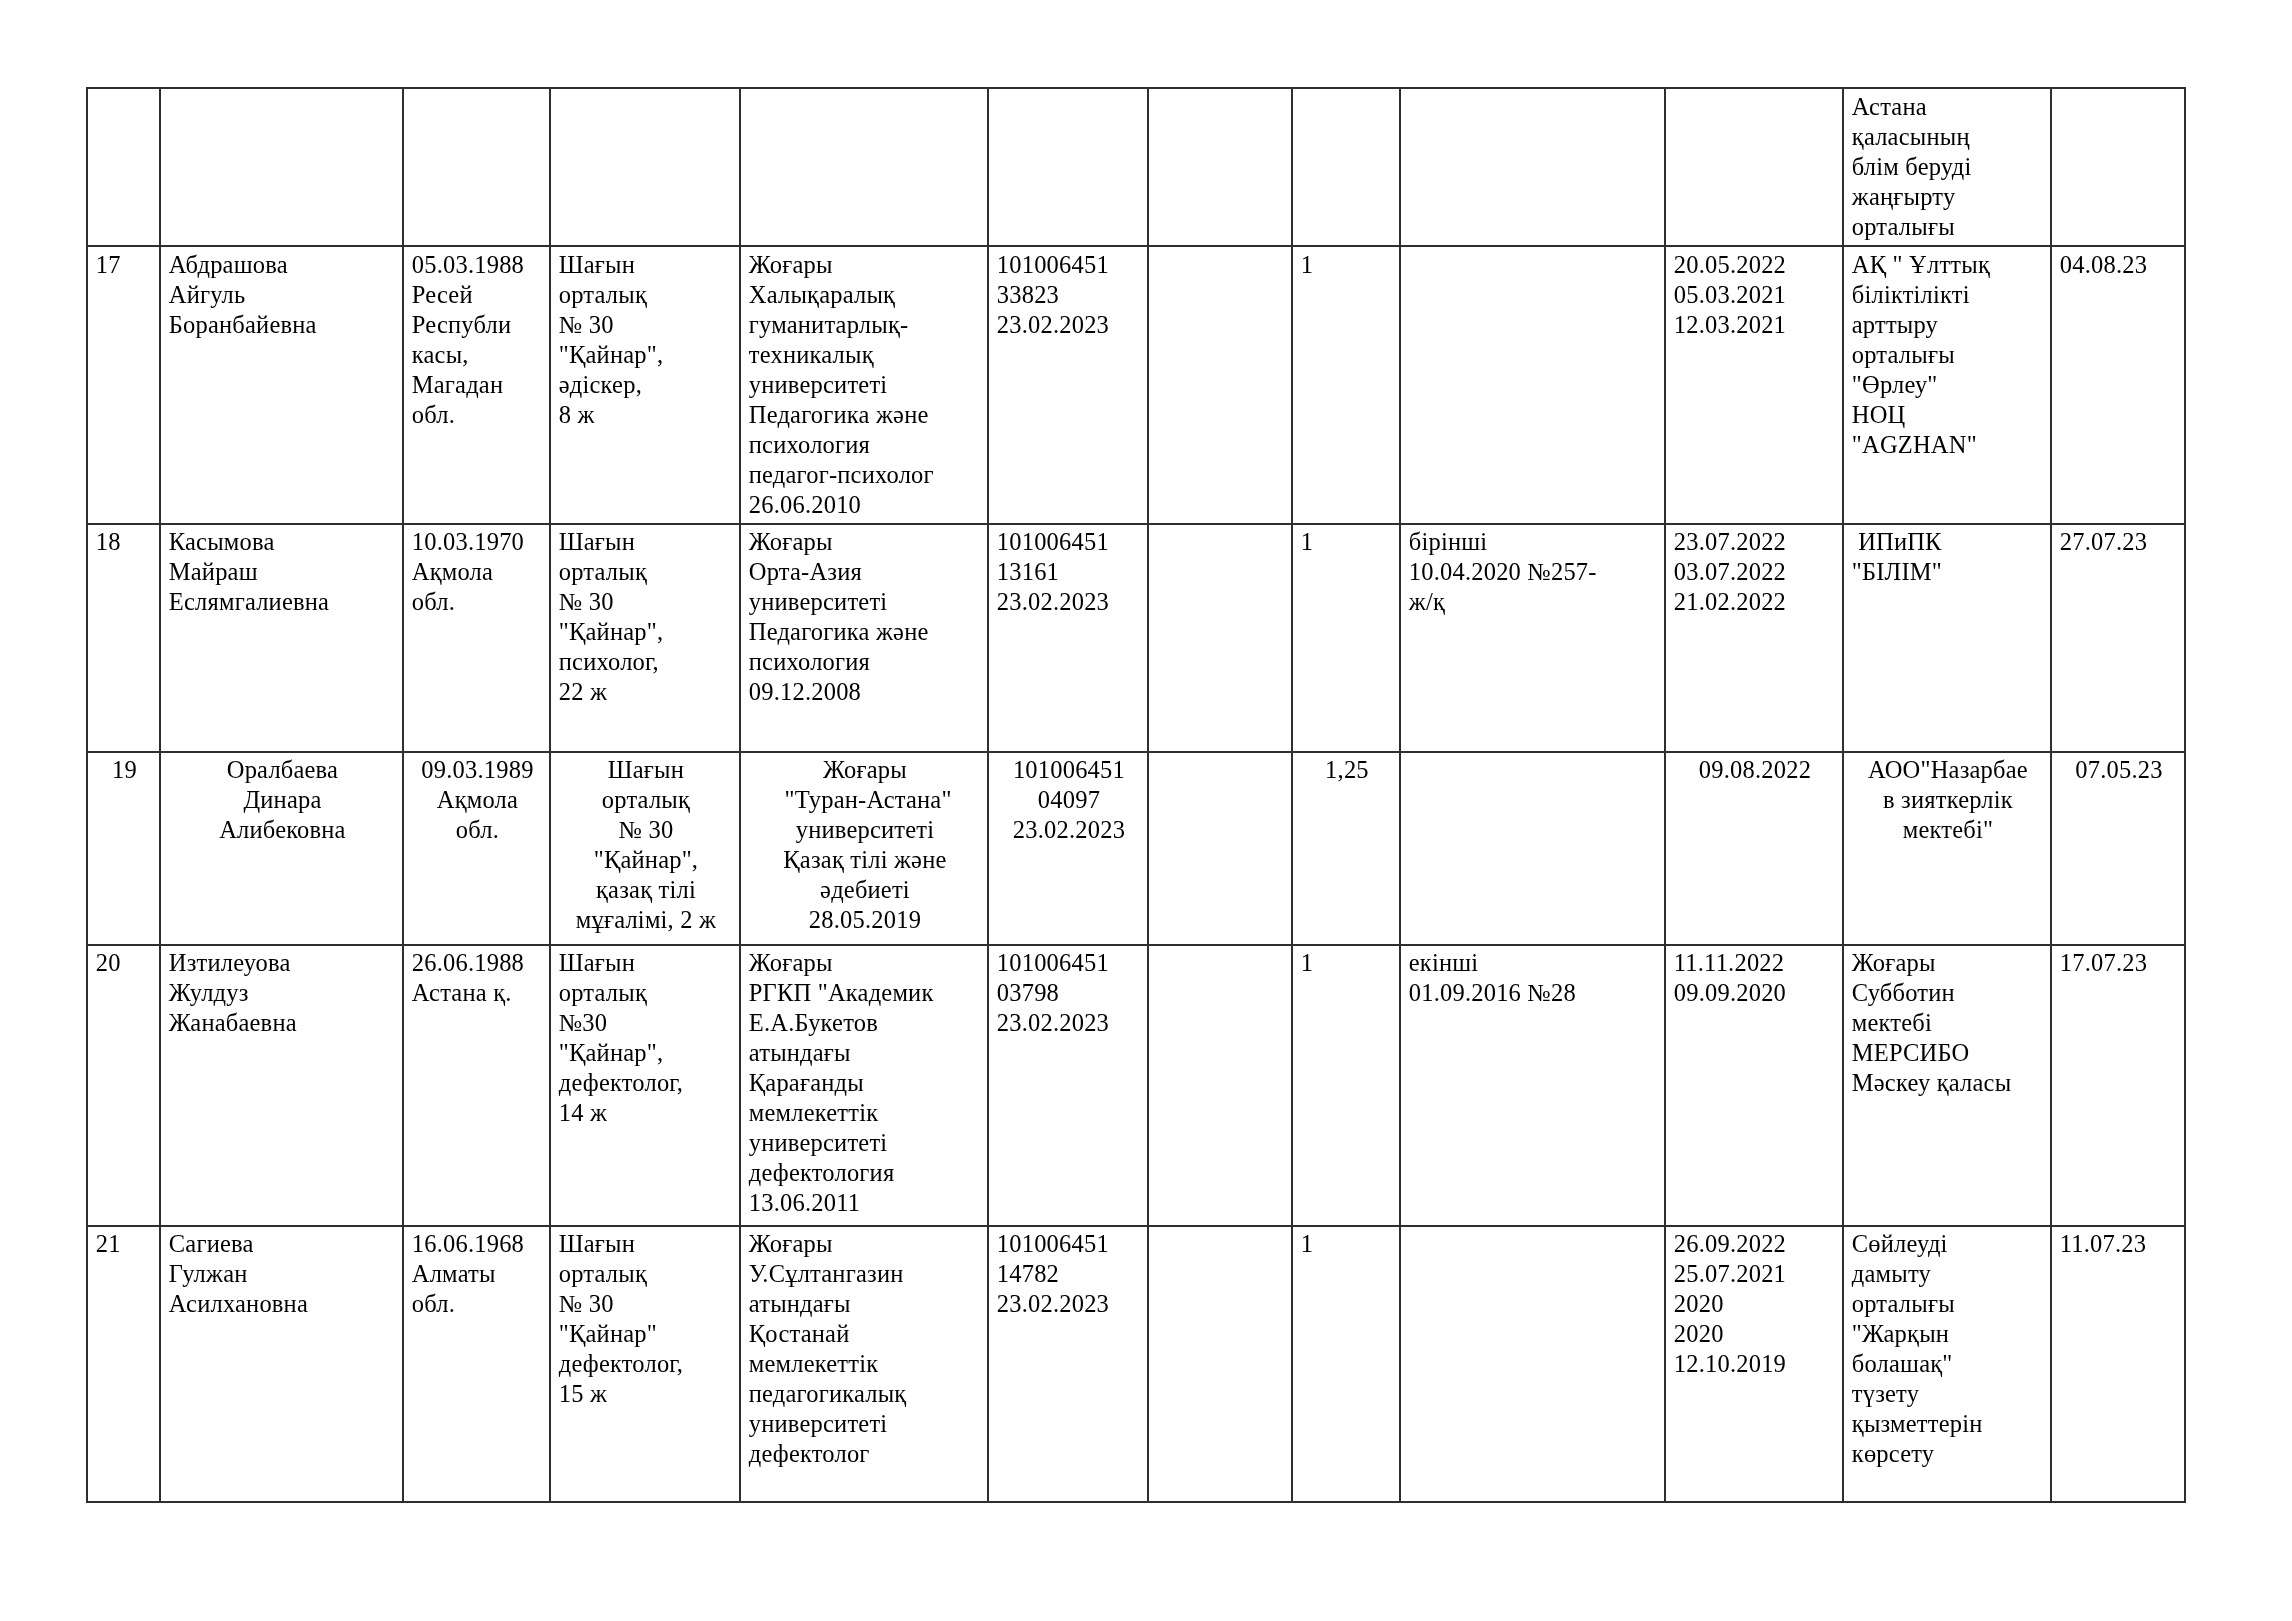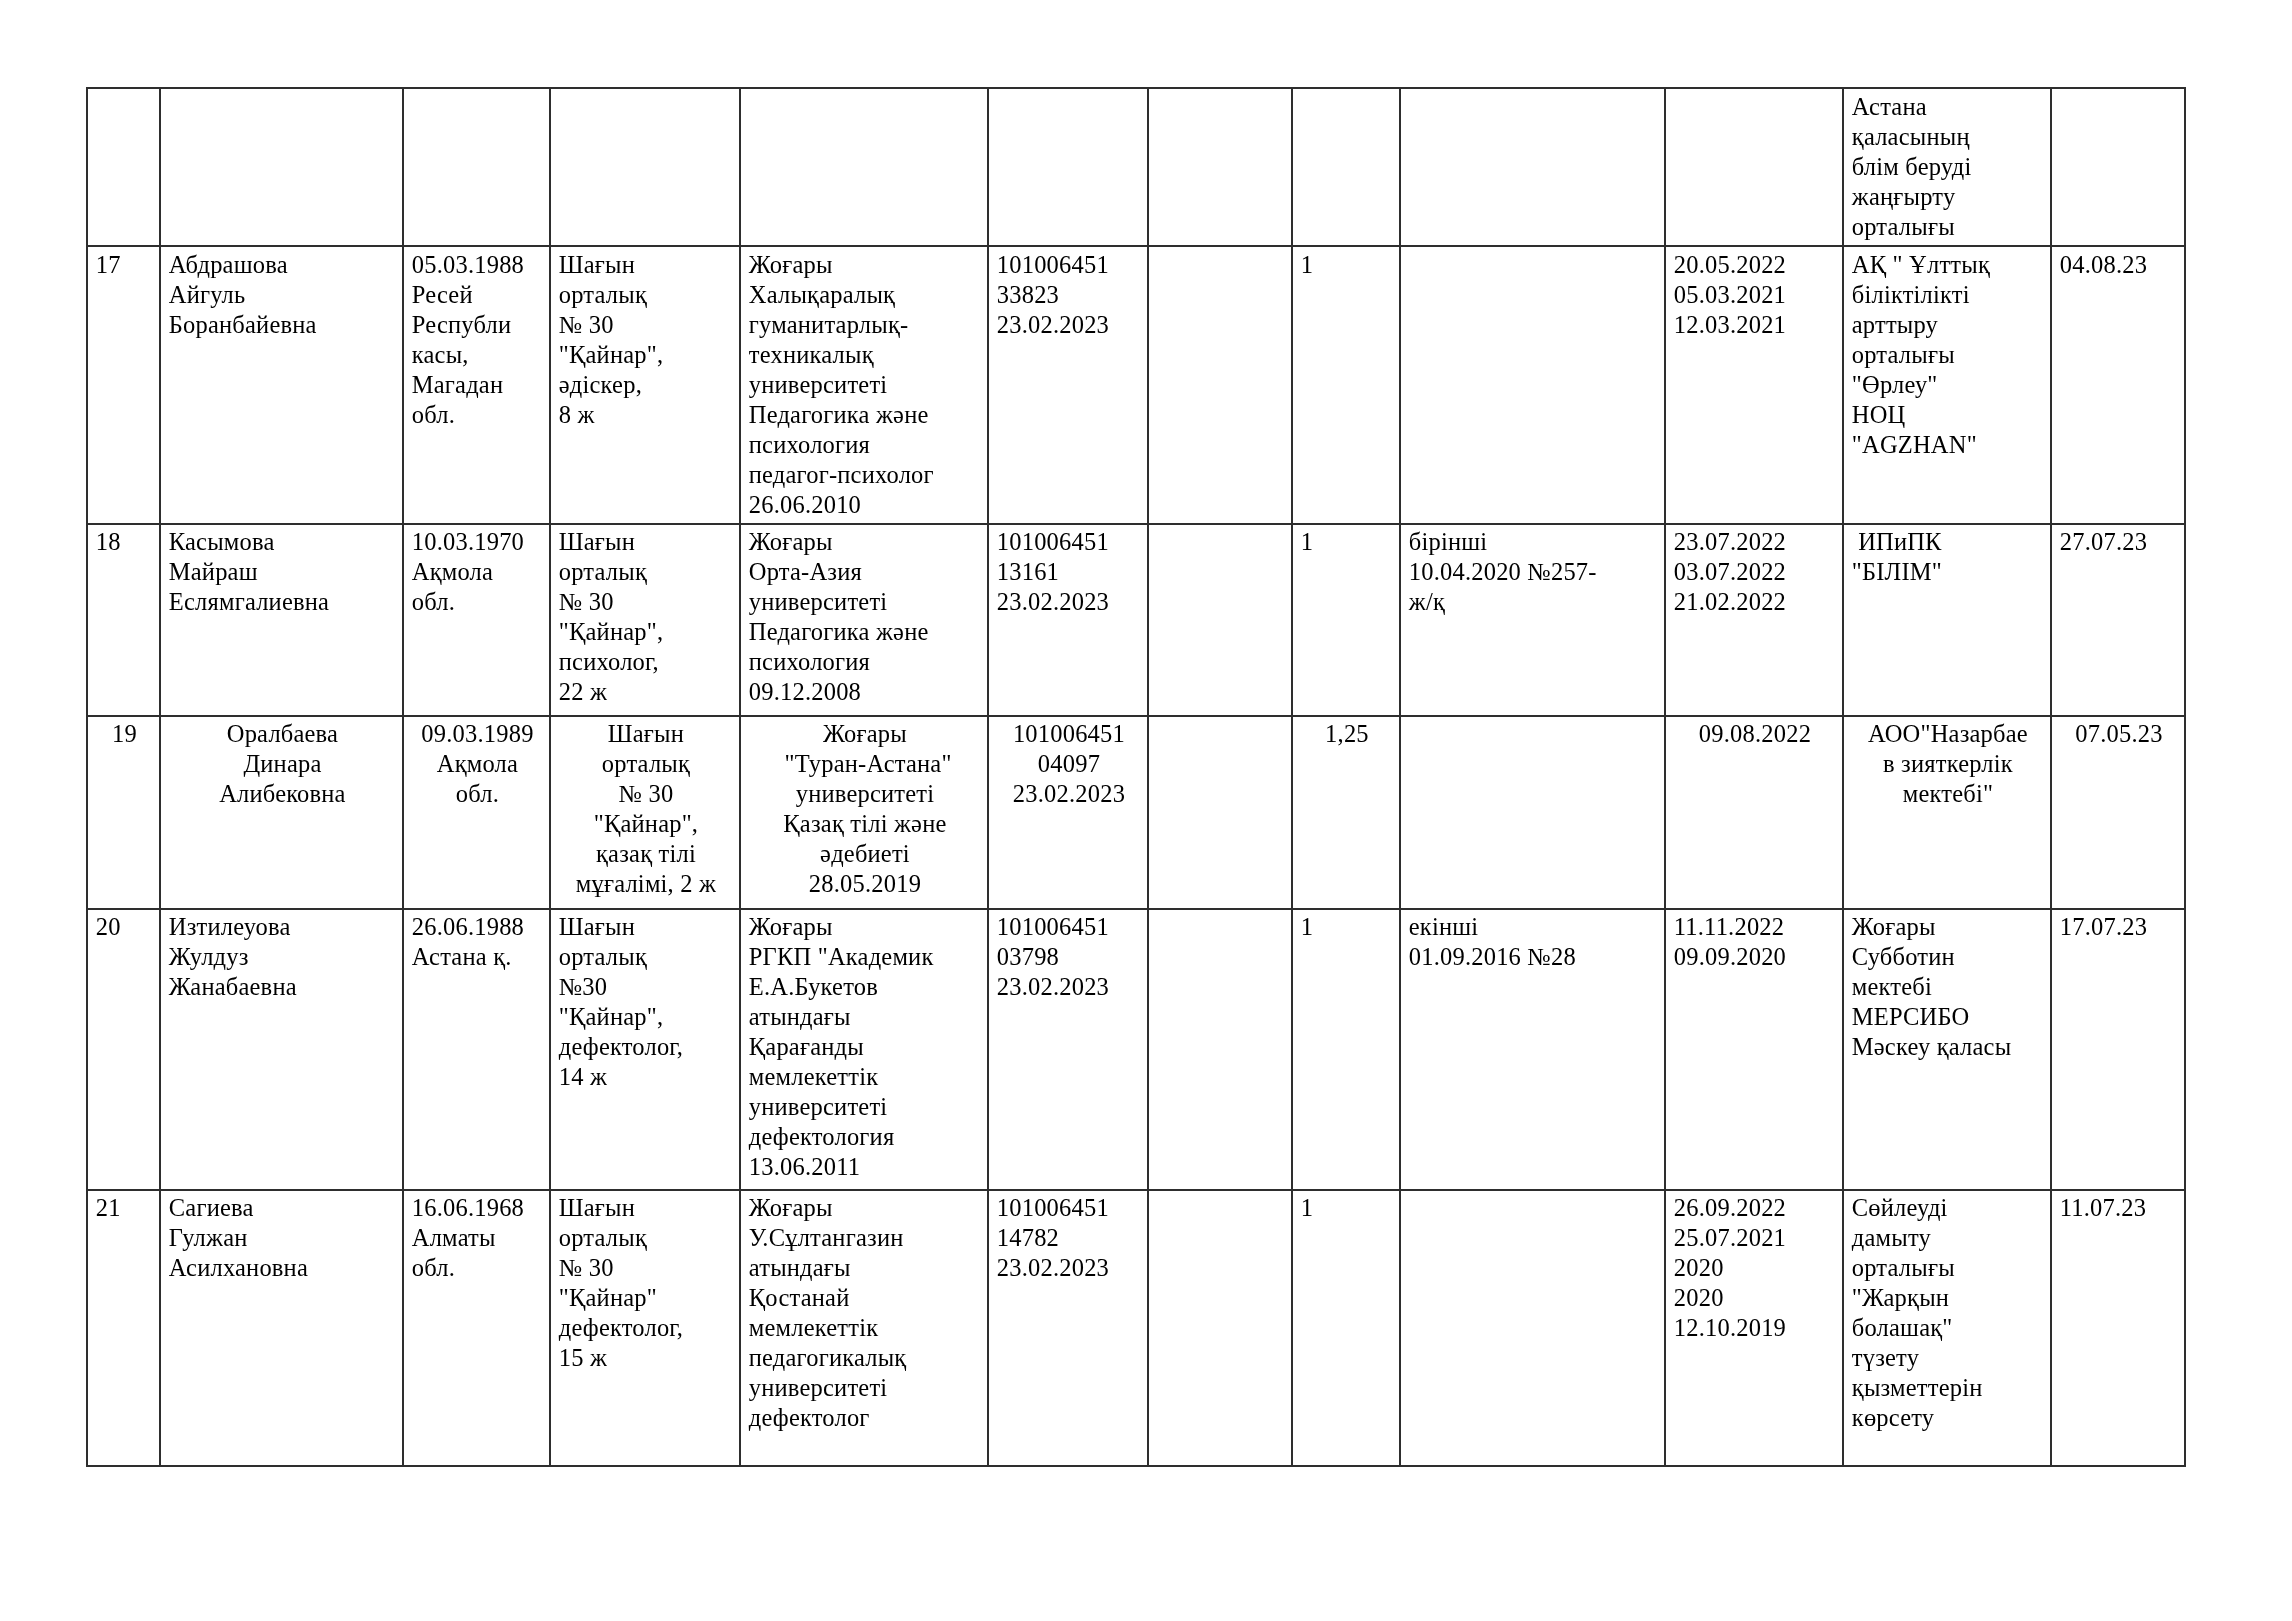--- a/index.html
+++ b/index.html
@@ -39,21 +39,21 @@
   col.c5  { width: 248px; }
   col.c6  { width: 160px; }
   col.c7  { width: 144px; }
   col.c8  { width: 108px; }
   col.c9  { width: 265px; }
   col.c10 { width: 178px; }
   col.c11 { width: 208px; }
   col.c12 { width: 134px; }
   tr.r0 { height: 155px; }
   tr.r1 { height: 276px; border-radius: 19px; }
-  tr.r2 { height: 192px; padding-left: 40px; }
+  tr.r2 { height: 228px; padding-left: 40px; }
   tr.r3 { height: 193px; text-align: center; }
   tr.r4 { height: 281px; border-radius: 9px; }
   tr.r5 { height: 276px; }
   td.num { padding-left: 15.7px; }
 </style>
 </head>
 <body>
 
 <div class="sheet">
   <table class="doc">

